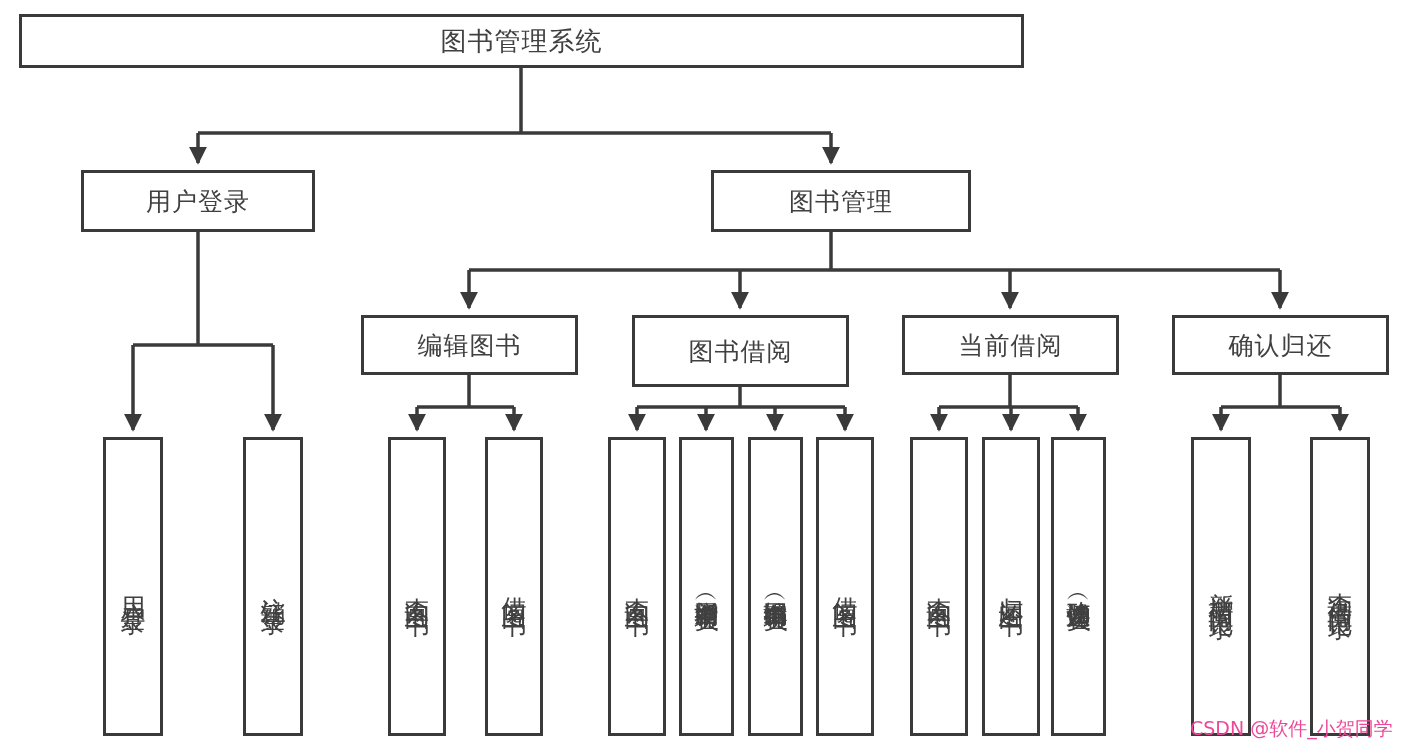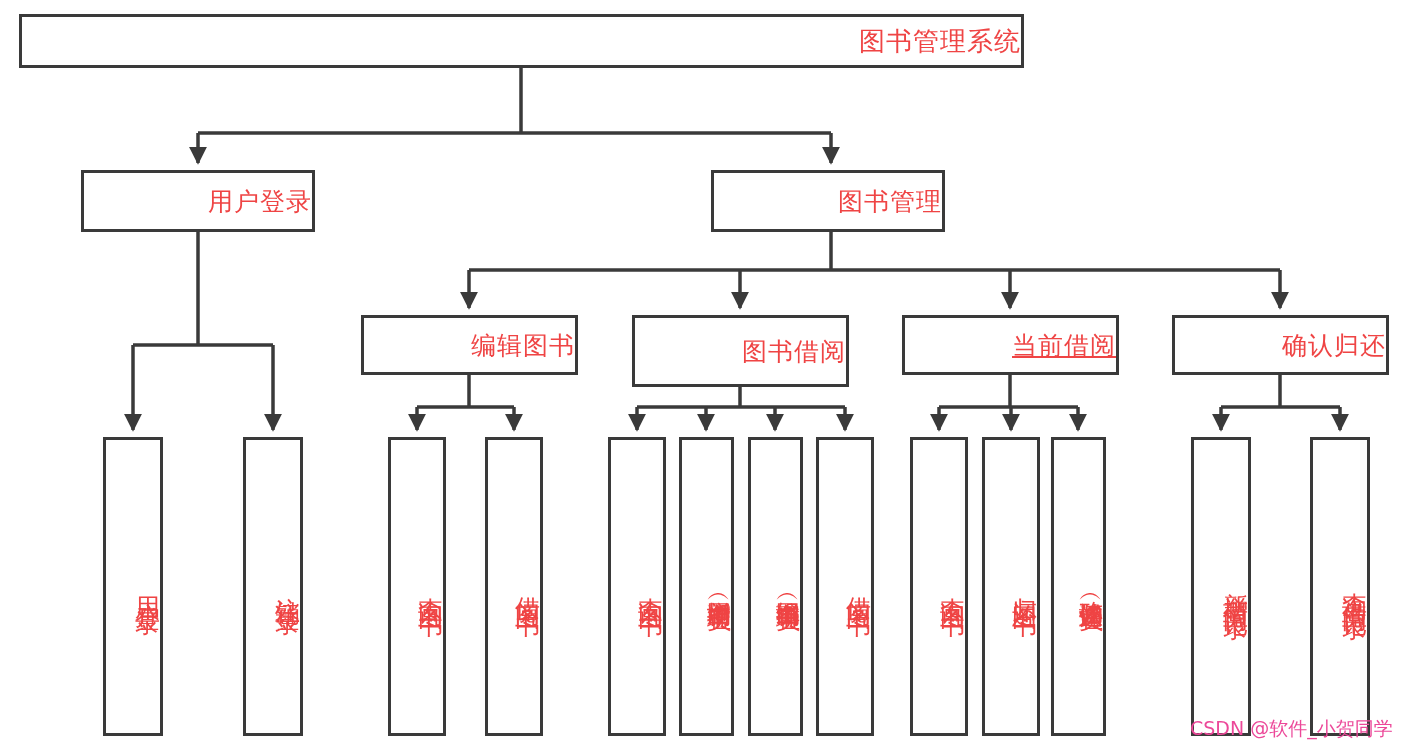--- a/index.html
+++ b/index.html
@@ -24,22 +24,22 @@
     height: 747px;
     pointer-events: none;
   }
   .node {
     position: absolute;
     box-sizing: border-box;
     border: 3px solid #3a3a3a;
     background: #ffffff;
     display: flex;
     align-items: center;
-    justify-content: flex-end;
-    color: #ef4444;
+    justify-content: center;
+    color: #404040;
     z-index: 2;
   }
   .node .label {
     display: block;
     text-align: center;
     line-height: 1.08;
     white-space: nowrap;
   }
   
   .node.horiz .label {
@@ -130,31 +130,31 @@
     </g>
   </svg>
 
   <div class="node horiz root" style="left: 19px; top: 14px; width: 1005px; height: 54px;">
     <span class="label">图书管理系统</span>
   </div>
 
   <div class="node horiz" style="left: 81px; top: 170px; width: 234px; height: 62px;">
     <span class="label">用户登录</span>
   </div>
-  <div class="node horiz" style="left: 711px; top: 170px; width: 234px; height: 62px;">
+  <div class="node horiz" style="left: 711px; top: 170px; width: 260px; height: 62px;">
     <span class="label">图书管理</span>
   </div>
 
   <div class="node horiz" style="left: 361px; top: 315px; width: 217px; height: 60px;">
     <span class="label">编辑图书</span>
   </div>
   <div class="node horiz" style="left: 632px; top: 315px; width: 217px; height: 72px;">
     <span class="label">图书借阅</span>
   </div>
-  <div class="node horiz" style="left: 902px; top: 315px; width: 217px; height: 60px; text-decoration: underline;">
+  <div class="node horiz" style="left: 902px; top: 315px; width: 217px; height: 60px;">
     <span class="label">当前借阅</span>
   </div>
   <div class="node horiz" style="left: 1172px; top: 315px; width: 217px; height: 60px;">
     <span class="label">确认归还</span>
   </div>
 
   <div class="node vert" style="left: 103px; top: 437px; width: 60px; height: 299px;">
     <span class="label">用户登录</span>
   </div>
   <div class="node vert" style="left: 243px; top: 437px; width: 60px; height: 299px;">

